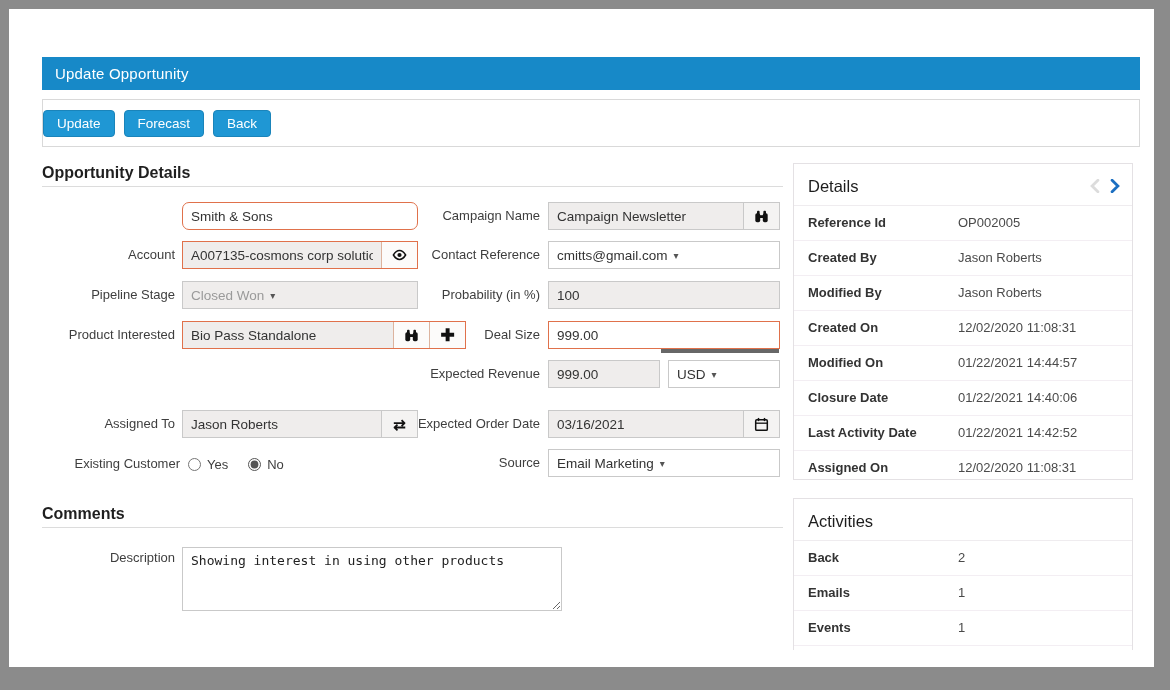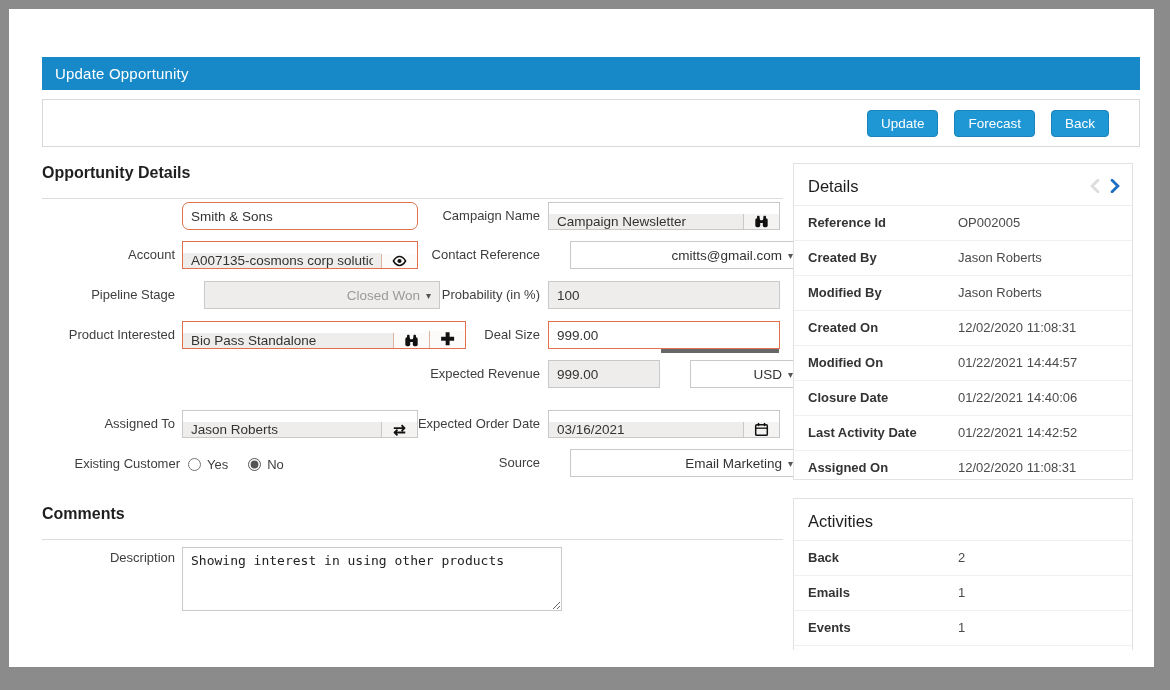--- a/index.html
+++ b/index.html
@@ -13,56 +13,56 @@
            pointer-events:none; z-index:50; }
 
   
   .title-bar { position:absolute; left:42px; top:57px; width:1098px; height:33px;
                background:#1789c8; color:#fff; font-size:15px; line-height:33px;
                padding-left:13px; letter-spacing:.2px; }
 
   
   .toolbar { position:absolute; left:42px; top:99px; width:1098px; height:48px;
              border:1px solid #d9d9d9; background:#fff; display:flex;
-             justify-content:flex-end; align-items:center; gap:16px; padding-right:30px; }
+             align-items:center; gap:9px; padding-right:30px; }
   .tb-btn { height:27px; padding:0 13px; background:#1f97d4; border:1px solid #1a84ba;
             border-radius:4px; color:#fff; font-size:13.5px; cursor:pointer;
             font-family:"Liberation Sans", sans-serif; }
 
   
   .section-h { position:absolute; left:42px; width:741px; font-size:16px; font-weight:700;
-               color:#1f1f1f; padding-bottom:16px; border-bottom:1px solid #dcdcdc; }
+               color:#1f1f1f; padding-bottom:4px; border-bottom:1px solid #dcdcdc; }
 
   
   .lbl { position:absolute; font-size:13px; color:#3e3e3e; text-align:right;
          height:28px; line-height:28px; white-space:nowrap; }
 
   
   .inp { position:absolute; height:28px; border:1px solid #c9c9c9; padding:0 8px;
          font-family:"Liberation Sans", sans-serif; font-size:13.5px; color:#333;
          background:#fff; outline:none; width:236px; }
   .inp.grey { background:#efedec; }
   .inp.orange { border-color:#e0714b; }
 
   
   .group { position:absolute; display:flex; height:28px; border:1px solid #c9c9c9;
-           background:#fff;align-items:flex-end; }
+           background:#fff; }
   .group.orange { border-color:#e0714b; }
   .ginp { border:none; flex:1; min-width:0; padding:0 8px; background:#efedec;
           color:#333; font-family:"Liberation Sans", sans-serif; font-size:13.5px; outline:none; }
   .abtn { width:36px; border:none; border-left:1px solid #c9c9c9; background:#f4f3f2;
           display:flex; align-items:center; justify-content:center; cursor:pointer; }
   .group.orange .abtn { border-left-color:#dcb39e; background:#fcfbfa; }
   .plus-glyph { font-size:17px; font-weight:700; color:#111; line-height:1; }
   .swap-glyph { font-size:15px; font-weight:700; color:#111; line-height:1; }
 
   
   .sel { position:absolute; height:28px; border:1px solid #c9c9c9; background:#fff;
-         display:flex; align-items:center; justify-content:flex-end;
-         padding:11px 8px; font-size:13.5px; color:#333; cursor:pointer;margin-left:22px; }
+         display:flex; align-items:center; justify-content:flex-start;
+         padding:11px 8px; font-size:13.5px; color:#333; cursor:pointer; }
   .sel.grey { background:#efedec; color:#9a9a9a; }
   .caret { font-size:10px; color:#555; margin-left:6px; }
 
   
   .radio-row { position:absolute; display:flex; align-items:center; gap:6px;
                font-size:13px; color:#3e3e3e; }
   .radio-row input { accent-color:#555; width:13px; height:13px; cursor:pointer; }
   .radio-gap { width:8px; }
 
   

